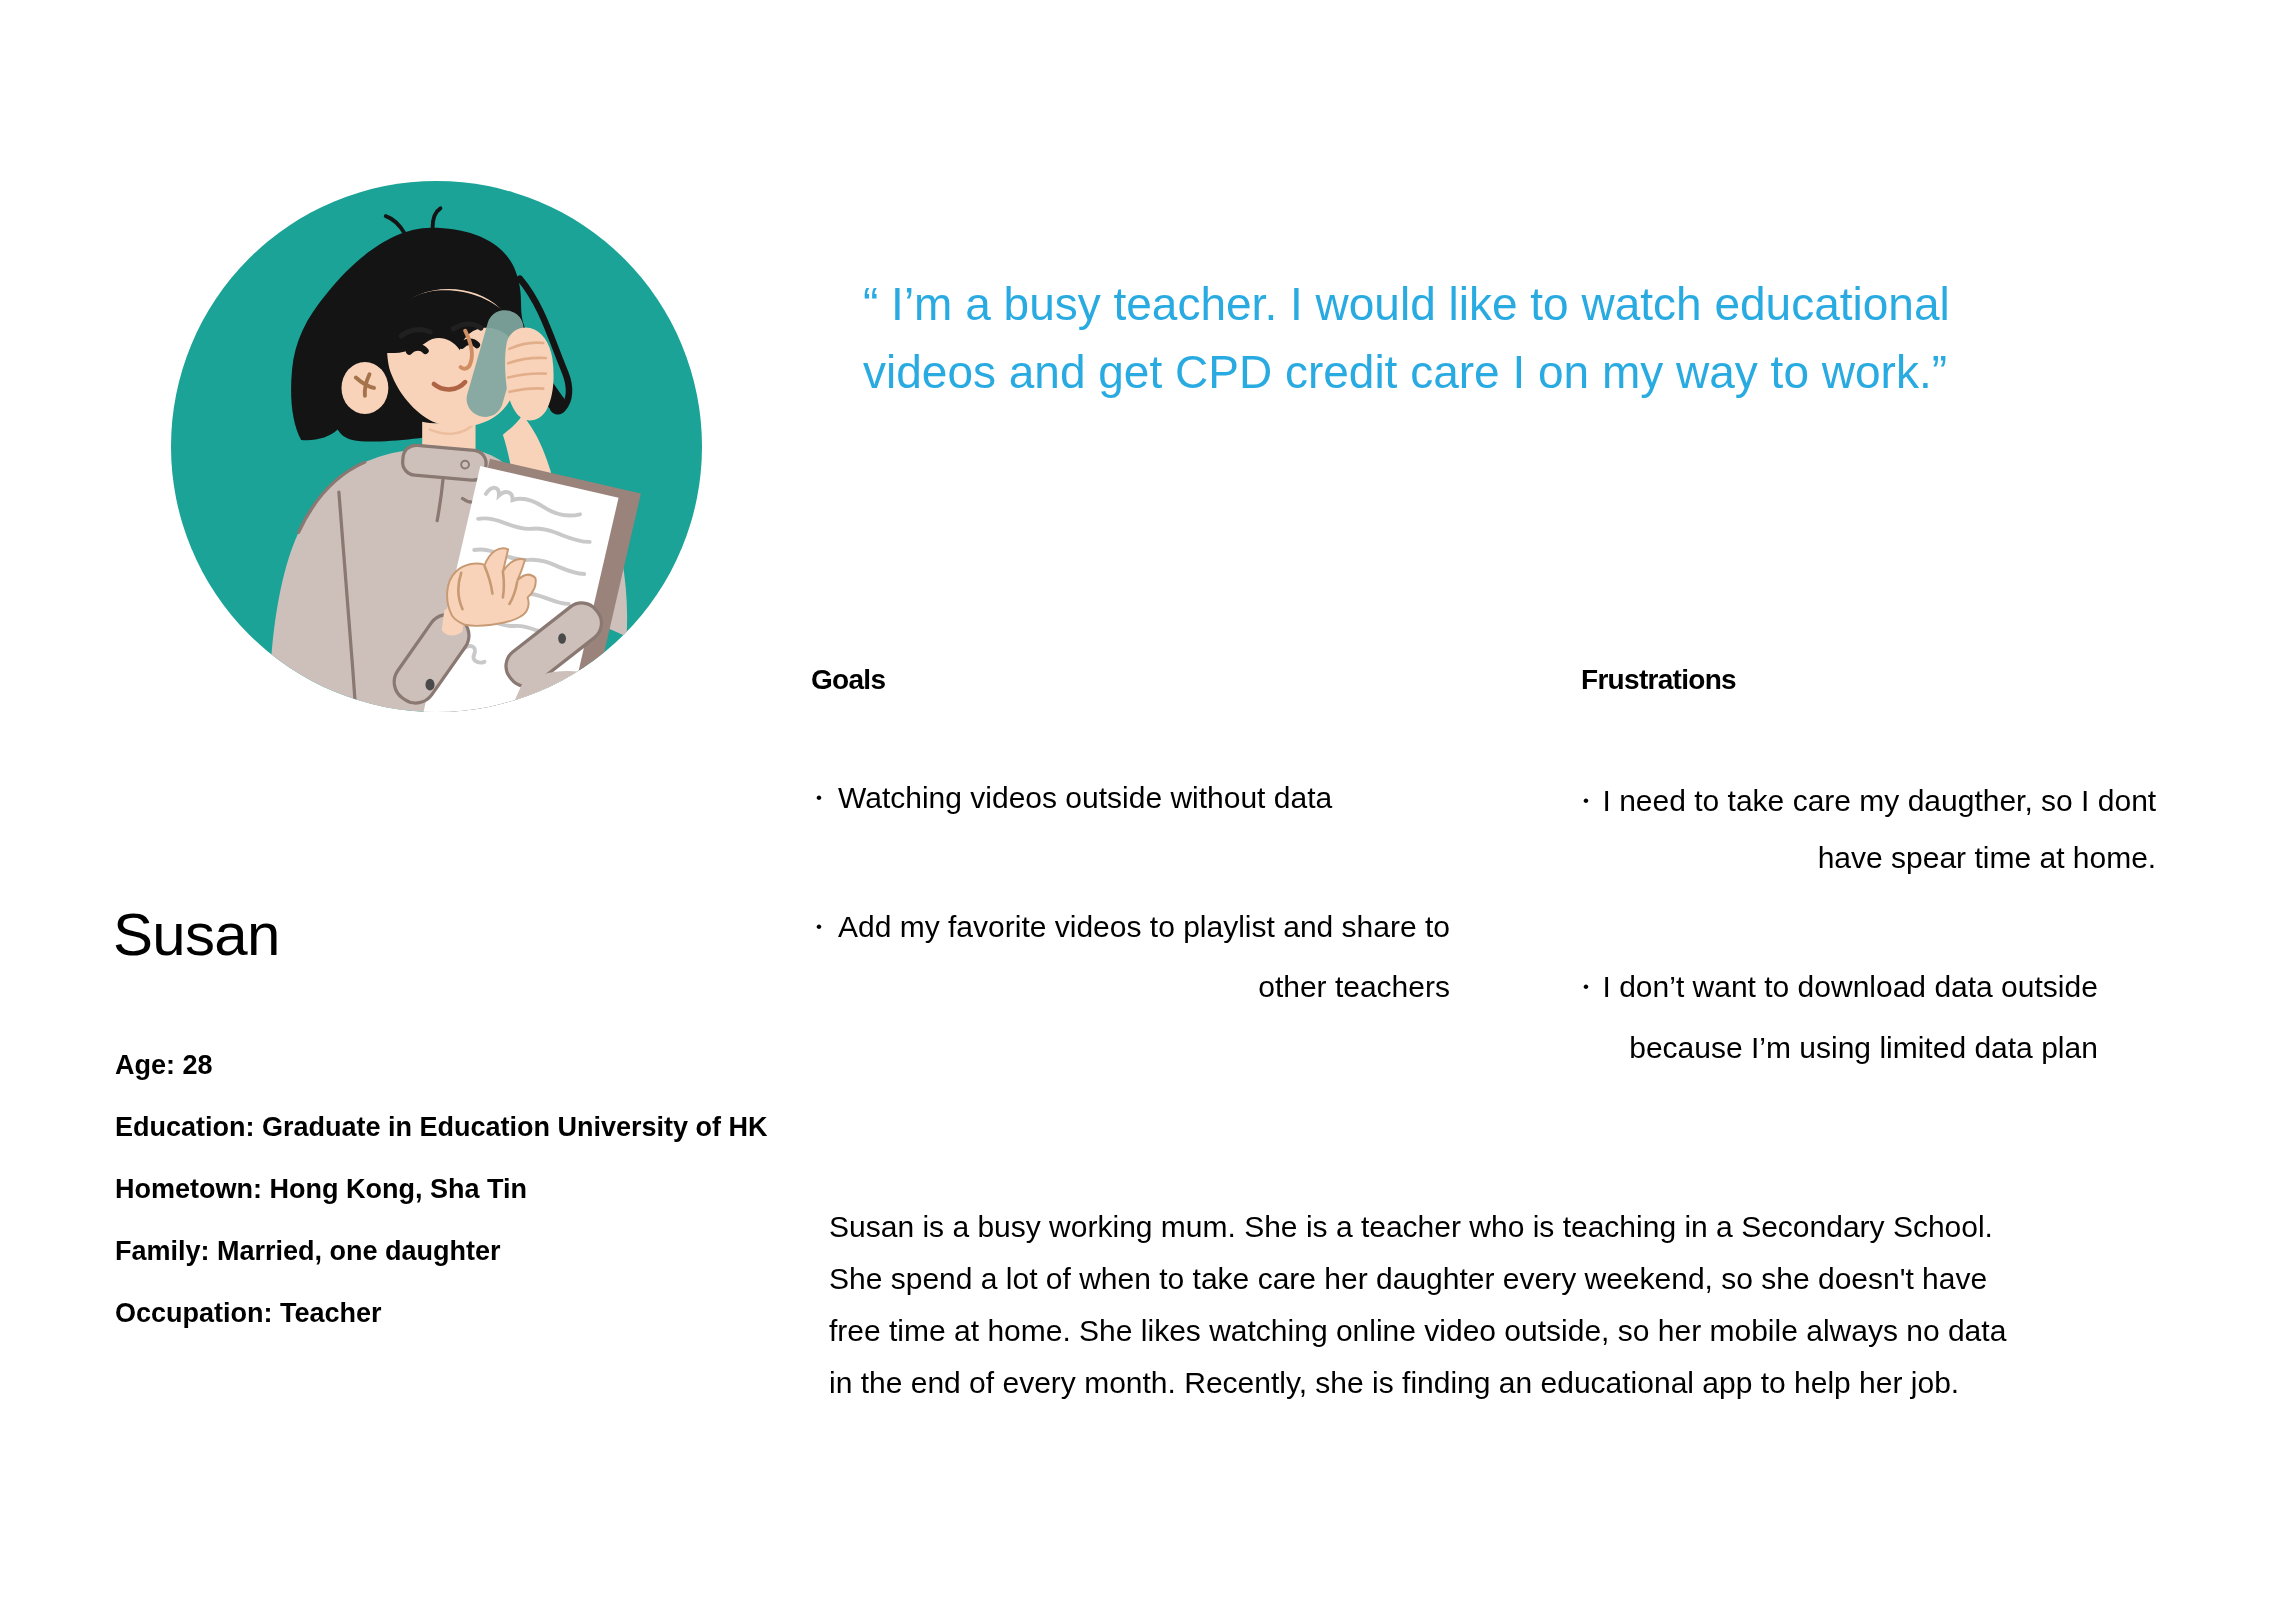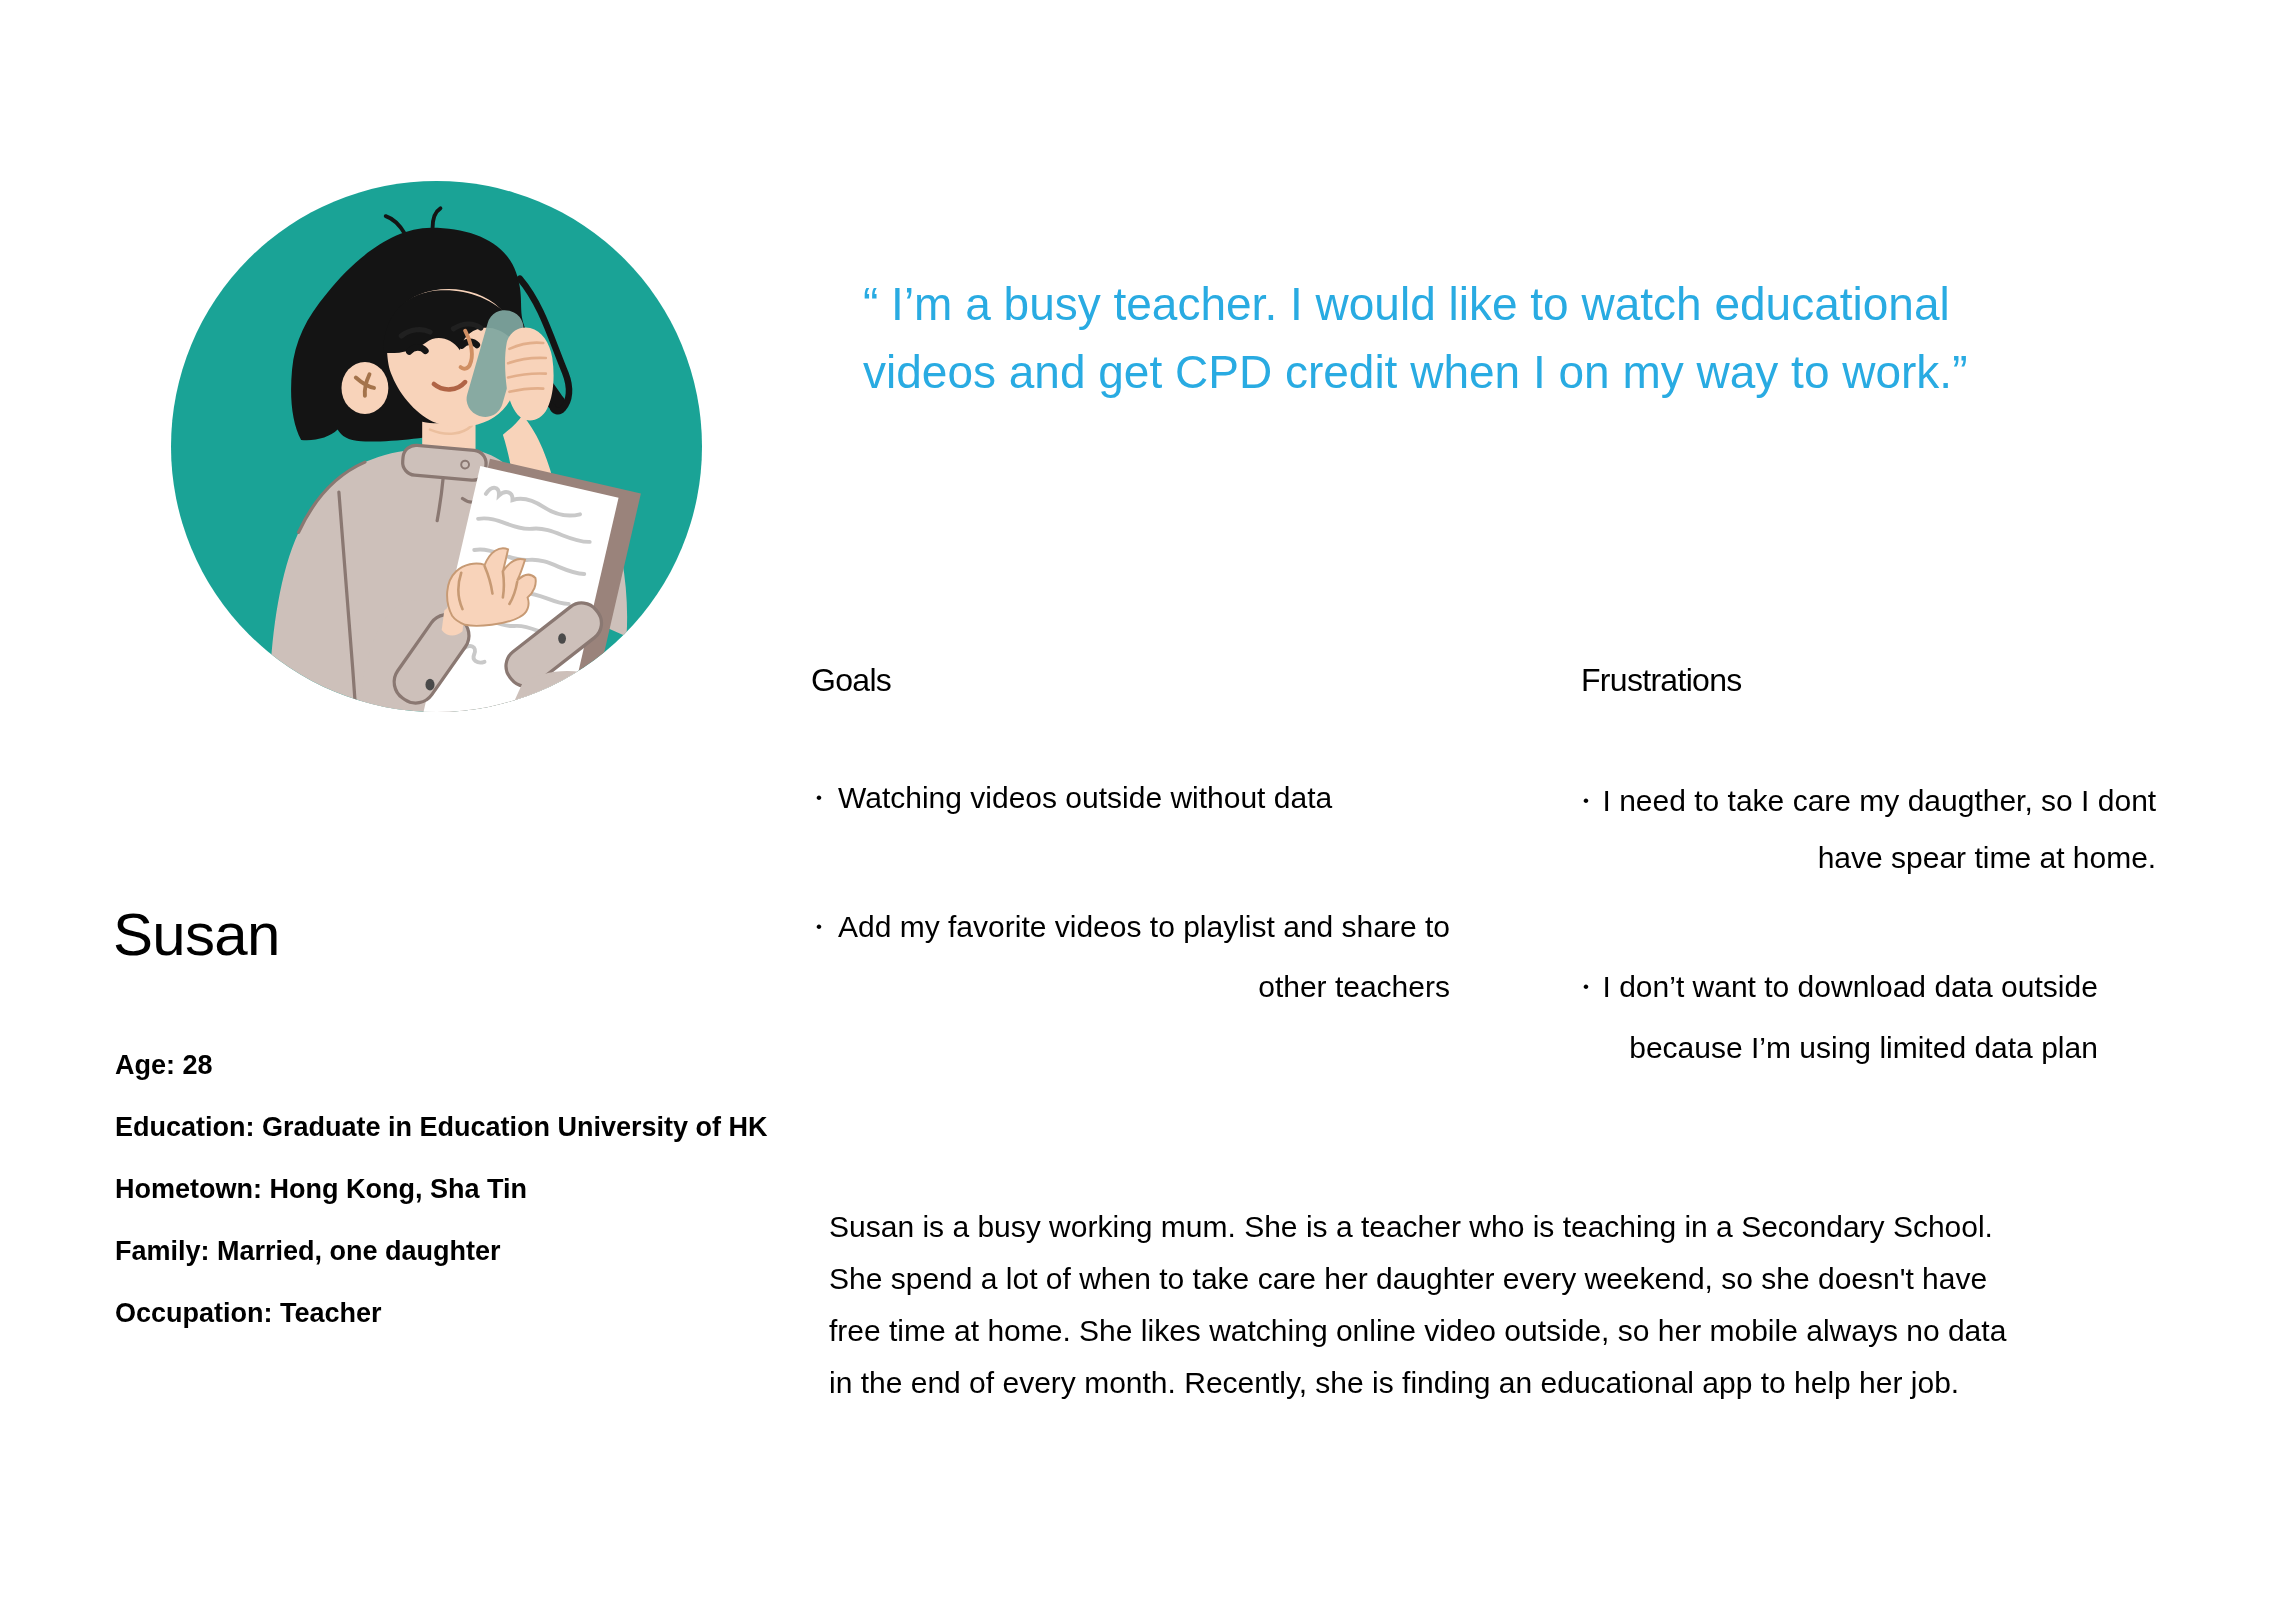--- a/index.html
+++ b/index.html
@@ -6,21 +6,21 @@
   .canvas{
     position:relative;width:2284px;height:1616px;background:#ffffff;overflow:hidden;
     font-family:"Liberation Sans",sans-serif;color:#000000;
   }
   .avatar{position:absolute;left:171px;top:181px;width:531px;height:531px;}
   .quote{
     position:absolute;left:863px;top:270px;
     font-size:46px;line-height:68px;color:#29ABE2;white-space:nowrap;
   }
   .heading{
-    position:absolute;margin:0;font-size:32px;font-weight:normal;letter-spacing:-0.7px;line-height:44px;white-space:nowrap;
+    position:absolute;margin:0;font-size:28px;font-weight:bold;letter-spacing:-0.7px;line-height:44px;white-space:nowrap;
   }
   .goals-h{left:811px;top:658px;}
   .frus-h{left:1581px;top:658px;}
   .item{position:absolute;font-size:30px;white-space:nowrap;}
   .item .bullet{position:absolute;left:0;top:0;font-size:17px;line-height:inherit;}
   .goals-i1{left:816px;top:768px;line-height:60px;}
   .goals-i2{left:816px;top:897px;line-height:60px;}
   .frus-i1{left:1583px;top:772px;line-height:57px;}
   .frus-i2{left:1583px;top:956px;line-height:61px;}
   .goals-i1 .lines,.goals-i2 .lines{margin-left:22px;}
@@ -172,21 +172,21 @@
       <g transform="rotate(-38 585 715)">
         <rect x="505" y="685" width="168" height="60" rx="28" fill="#CDC0BA" stroke="#8A7872" stroke-width="5"></rect>
       </g>
       <ellipse cx="601" cy="703" rx="6" ry="8" fill="#4a4a4a"></ellipse>
       <path fill="#CDC0BA" d="M540,772 C580,746 640,746 695,776 L740,816 L520,816 Z"></path>
     </g>
   </svg>
 
   <div class="quote">
     <div>“ I’m a busy teacher. I would like to watch educational</div>
-    <div>videos and get CPD credit when I on my way to work.”</div>
+    <div>videos and get CPD credit care I on my way to work.”</div>
   </div>
 
   <h2 class="heading goals-h">Goals</h2>
   <div class="item goals-i1">
     <span class="bullet">•</span>
     <div class="lines">
       <div>Watching videos outside without data</div>
     </div>
   </div>
   <div class="item goals-i2">

